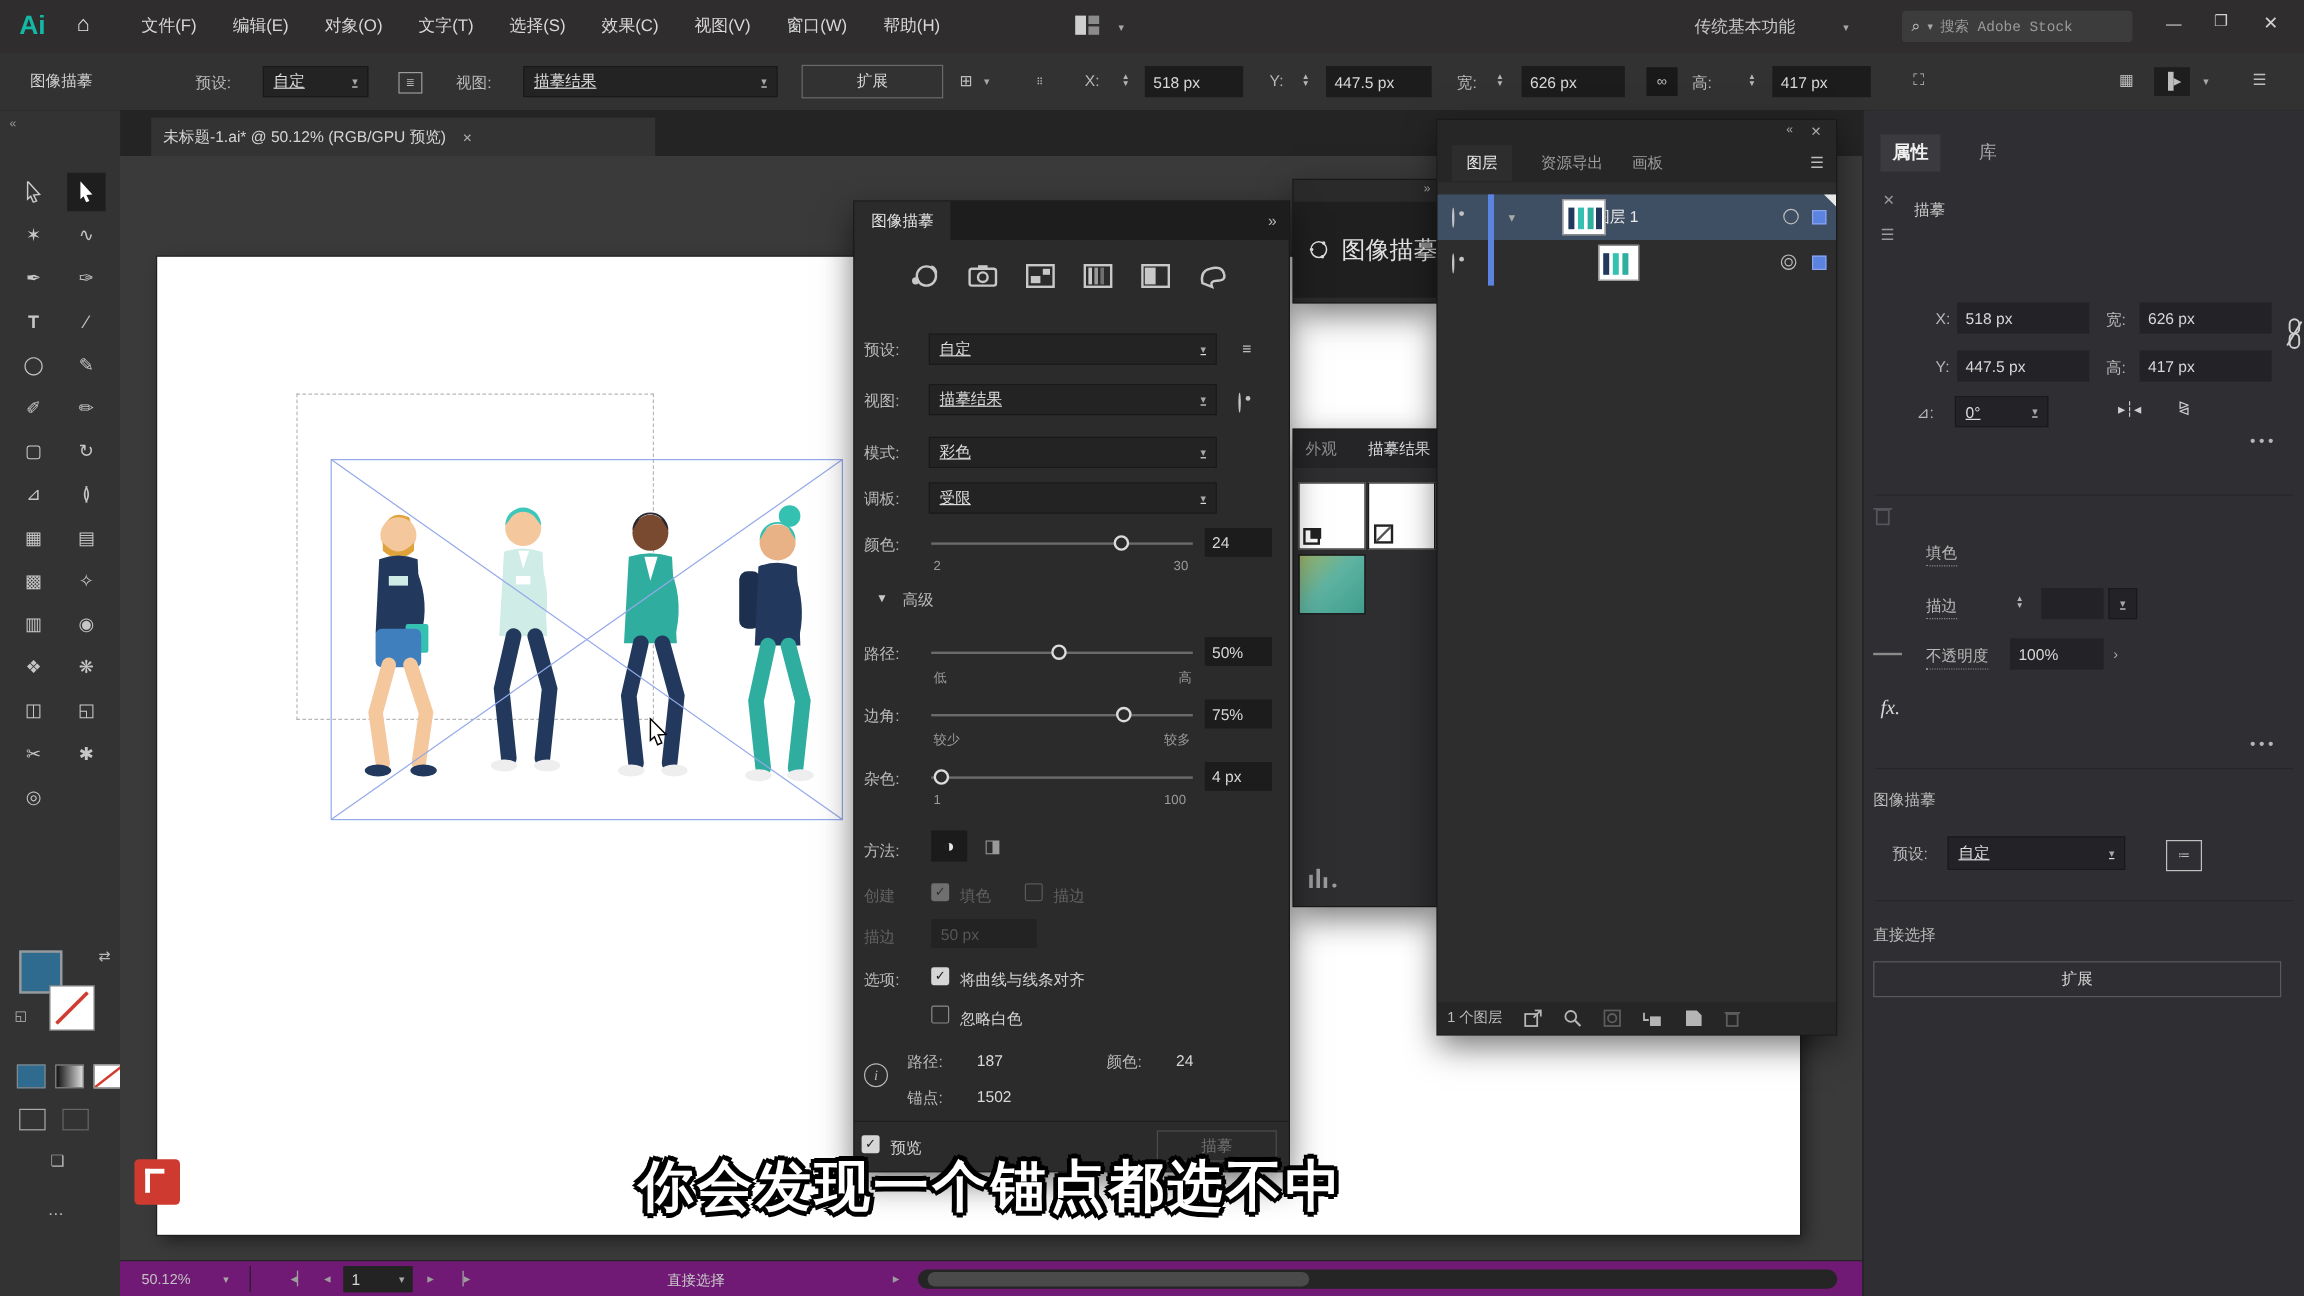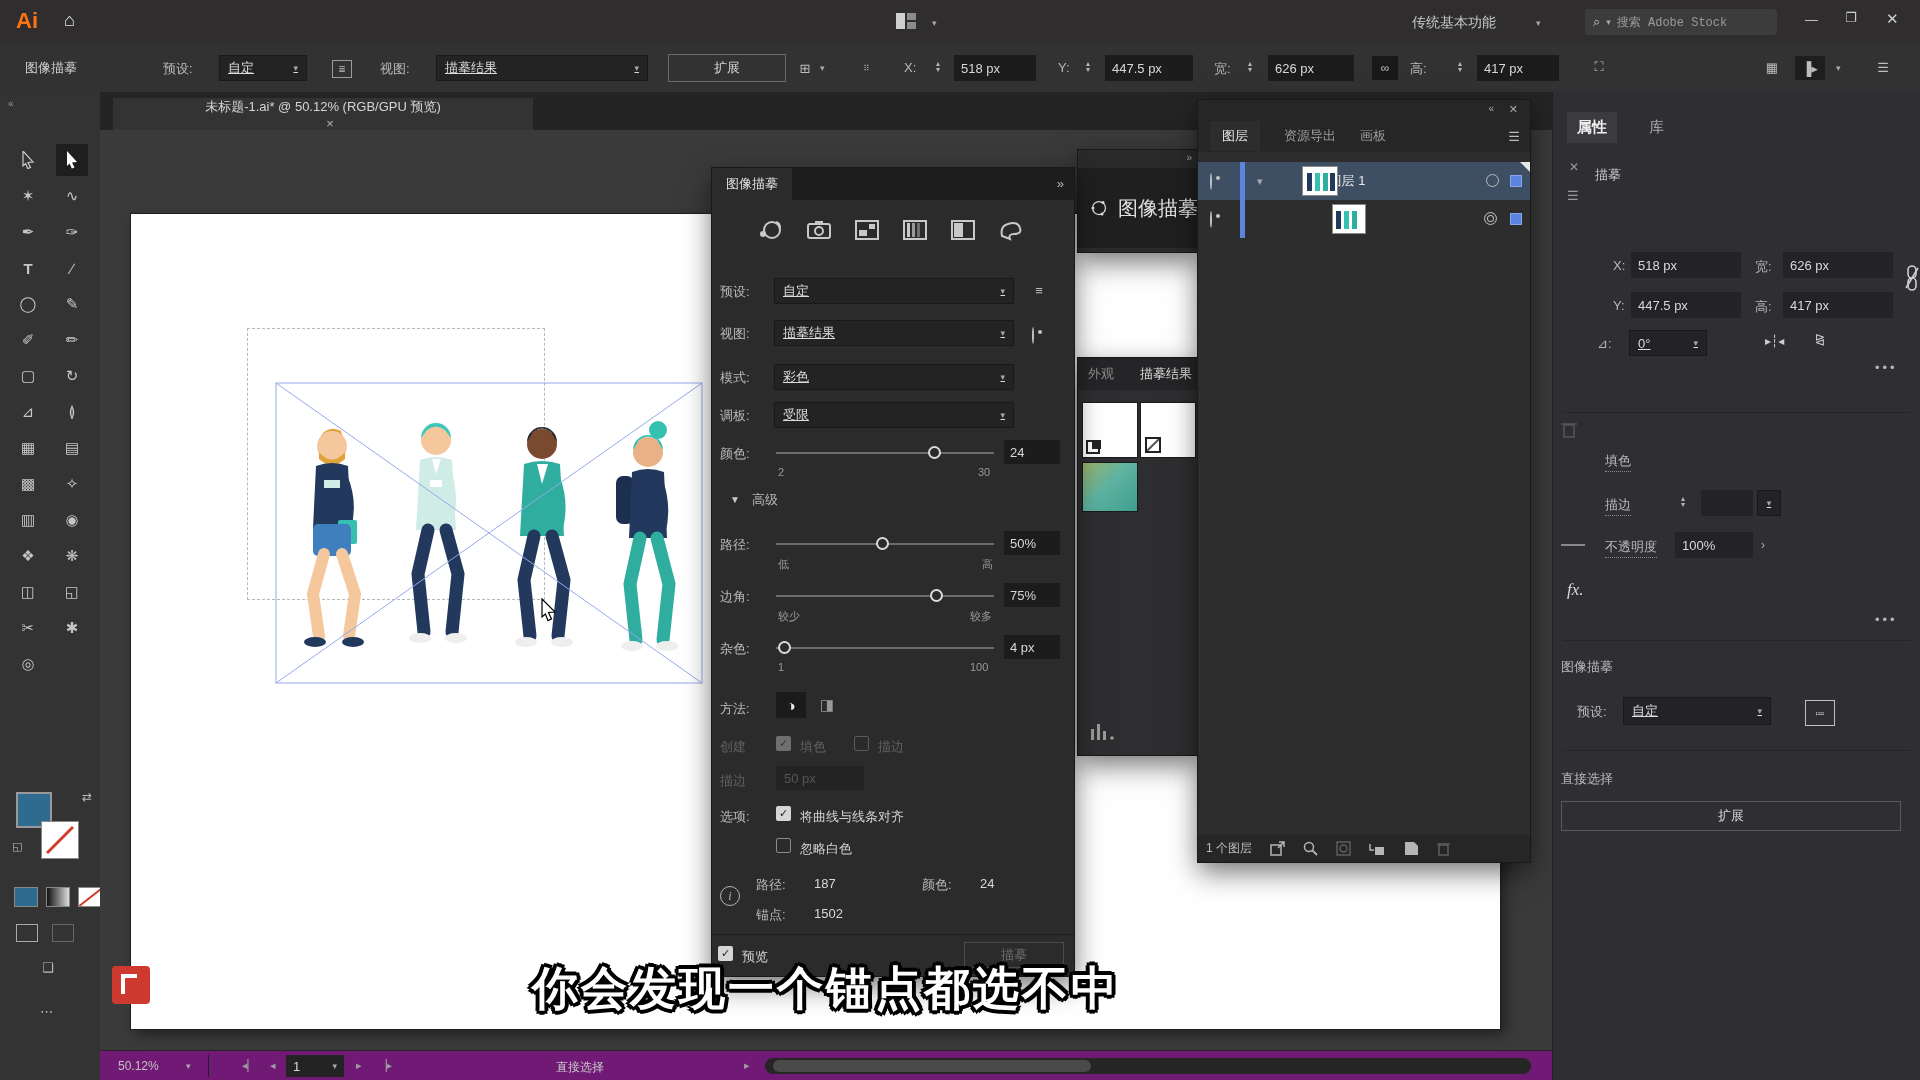--- a/index.html
+++ b/index.html
@@ -49,22 +49,33 @@
   .mono{font-family:"Liberation Mono","DejaVu Sans Mono",monospace;}
   .menuitem{color:#d8d8d8;font-size:14px;}
   .icon16{width:18px;height:16px;display:flex;align-items:center;justify-content:center;color:#bdbdbd;}
 </style>
 </head>
 <body>
 
 <div id="app">
 
   <div class="abs menubar">
-    <span class="abs" style="left:16px;top:8px;font-size:22px;font-weight:700;color:#f97316;">Ai</span>
+    <span class="abs" style="left:16px;top:8px;font-size:22px;font-weight:700;color:#14b8a6;">Ai</span>
     <span class="abs" style="left:64px;top:10px;font-size:18px;color:#e3e3e3;">⌂</span>
+    <div class="abs flexc" style="left:118px;top:0;height:44px;gap:30px;">
+      <span class="menuitem">文件(F)</span>
+      <span class="menuitem">编辑(E)</span>
+      <span class="menuitem">对象(O)</span>
+      <span class="menuitem">文字(T)</span>
+      <span class="menuitem">选择(S)</span>
+      <span class="menuitem">效果(C)</span>
+      <span class="menuitem">视图(V)</span>
+      <span class="menuitem">窗口(W)</span>
+      <span class="menuitem">帮助(H)</span>
+    </div>
     <span class="abs" style="left:896px;top:13px;width:20px;height:18px;">
       <span style="position:absolute;left:0;top:0;width:9px;height:16px;background:#cfcfcf;"></span>
       <span style="position:absolute;left:11px;top:0;width:9px;height:7px;background:#8b8b8b;"></span>
       <span style="position:absolute;left:11px;top:9px;width:9px;height:7px;background:#8b8b8b;"></span>
     </span>
     <span class="abs chev" style="left:932px;top:18px;">▾</span>
     <span class="abs" style="left:1412px;top:14px;color:#c9c9c9;font-size:14px;">传统基本功能</span>
     <span class="abs chev" style="left:1536px;top:18px;">▾</span>
     <div class="abs flexc" style="left:1585px;top:9px;width:192px;height:26px;background:#3c3c3c;border-radius:3px;padding:0 8px;gap:6px;box-sizing:border-box;">
       <span style="color:#cccccc;font-size:13px;">⌕</span>
@@ -129,21 +140,21 @@
         <span>417 px</span>
       </div>
     <span class="abs icon16" style="left:1590px;top:15px;">⛶</span>
     <span class="abs icon16" style="left:1763px;top:15px;">▦</span>
     <span class="abs icon16" style="left:1795px;top:12px;width:30px;height:24px;background:#1e1e1e;">▐▸</span>
     <span class="abs chev" style="left:1836px;top:19px;">▾</span>
     <span class="abs icon16" style="left:1874px;top:15px;">☰</span>
   </div>
 
   <div class="abs tabbar">
-    <div class="abs doctab" style="left:13px;top:6px;flex-direction:column;">
+    <div class="abs doctab" style="left:26px;top:6px;">
       <span>未标题-1.ai* @ 50.12% (RGB/GPU 预览)</span>
       <span style="margin-left:14px;color:#b5b5b5;">×</span>
     </div>
   </div>
 
   <div class="abs toolbar">
     <span class="abs" style="left:8px;top:6px;color:#9a9a9a;font-size:10px;">«</span>
     <div class="abs" style="left:0;top:52px;width:100px;display:flex;flex-direction:column;gap:4px;">
       <div class="toolrow">
         <span class="tool">

